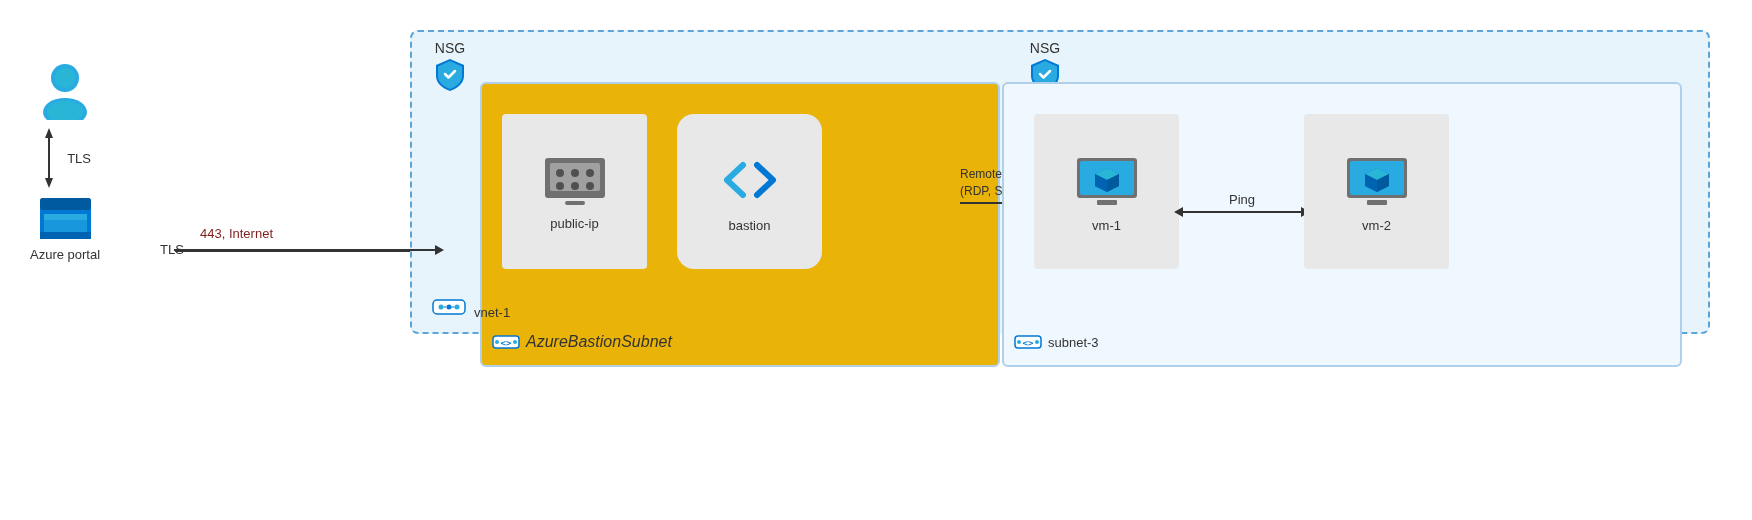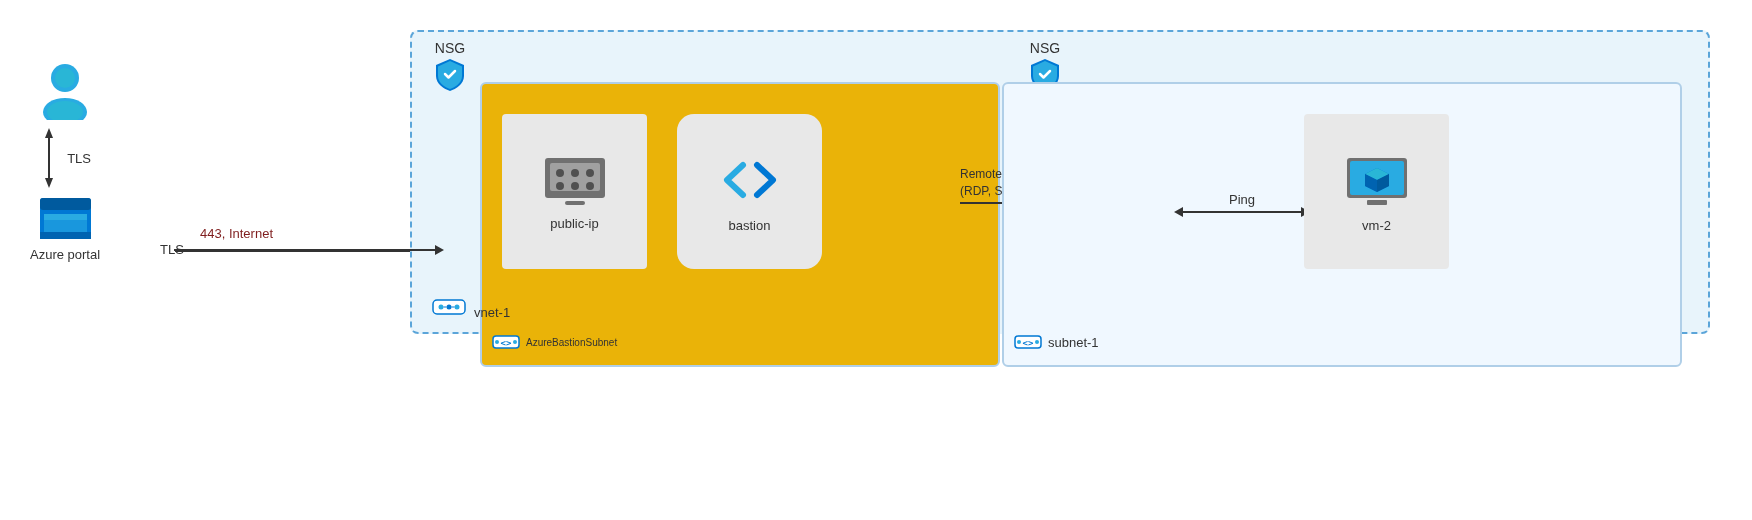--- a/index.html
+++ b/index.html
@@ -226,38 +226,52 @@
       </div>
 
       <div style="position:absolute;bottom:12px;left:10px;display:flex;align-items:center;gap:6px;">
 
         <svg width="28" height="22" viewBox="0 0 28 22">
           <rect x="1" y="5" width="26" height="12" rx="3" fill="white" stroke="#0078d4" stroke-width="1.5"></rect>
           <text x="14" y="15" text-anchor="middle" font-size="9" fill="#0078d4" font-family="monospace" font-weight="bold">&lt;&gt;</text>
           <circle cx="5" cy="11" r="2" fill="#29abe2"></circle>
           <circle cx="23" cy="11" r="2" fill="#29abe2"></circle>
         </svg>
-        <span style="font-size:10px;color:#333;">AzureBastionSubnet</span>
+        <span style="font-size:16px;color:#333;font-style:italic;">AzureBastionSubnet</span>
       </div>
     </div>
 
     <div style="position:absolute;top:170px;left:548px;display:flex;flex-direction:column;gap:0;">
 
       <div style="position:relative;height:2px;width:120px;background:#333;">
         <div style="position:absolute;right:-8px;top:-4px;border-top:5px solid transparent;border-bottom:5px solid transparent;border-left:9px solid #333;"></div>
       </div>
 
       <div style="position:absolute;top:-36px;left:0;font-size:12px;color:#333;white-space:nowrap;line-height:1.4;">
         <span style="white-space:pre-line;">Remote protocol
 (RDP, SSH)</span>
       </div>
     </div>
 
     <div style="position:absolute;top:50px;left:590px;width:680px;height:285px;border:2px solid #b0cfe8;border-radius:6px;background:#f0f8ff;">
 
+      <div class="resource-card" style="top:30px;left:30px;width:145px;height:155px;">
+
+        <svg width="70" height="60" viewBox="0 0 70 60">
+          <rect x="5" y="8" width="60" height="40" rx="3" fill="#707070"></rect>
+          <rect x="8" y="11" width="54" height="34" rx="2" fill="#29abe2"></rect>
+          <rect x="25" y="50" width="20" height="5" rx="1" fill="#707070"></rect>
+
+          <polygon points="35,18 47,24 47,36 35,42 23,36 23,24" fill="#0078d4"></polygon>
+          <polygon points="35,18 47,24 35,30 23,24" fill="#29b6d6"></polygon>
+          <polygon points="35,30 47,24 47,36 35,42" fill="#005a9e"></polygon>
+          <polygon points="35,30 23,24 23,36 35,42" fill="#0063b1"></polygon>
+        </svg>
+        <span class="resource-label">vm-1</span>
+      </div>
 
       <div style="position:absolute;top:108px;left:178px;display:flex;flex-direction:column;align-items:center;">
         <span style="font-size:13px;color:#333;margin-bottom:4px;">Ping</span>
         <div style="position:relative;height:2px;width:120px;background:#333;">
 
           <div style="position:absolute;right:-8px;top:-4px;border-top:5px solid transparent;border-bottom:5px solid transparent;border-left:9px solid #333;"></div>
 
           <div style="position:absolute;left:-8px;top:-4px;border-top:5px solid transparent;border-bottom:5px solid transparent;border-right:9px solid #333;"></div>
         </div>
       </div>
@@ -275,21 +289,21 @@
         <span class="resource-label">vm-2</span>
       </div>
 
       <div style="position:absolute;bottom:12px;left:10px;display:flex;align-items:center;gap:6px;">
         <svg width="28" height="22" viewBox="0 0 28 22">
           <rect x="1" y="5" width="26" height="12" rx="3" fill="white" stroke="#0078d4" stroke-width="1.5"></rect>
           <text x="14" y="15" text-anchor="middle" font-size="9" fill="#0078d4" font-family="monospace" font-weight="bold">&lt;&gt;</text>
           <circle cx="5" cy="11" r="2" fill="#29abe2"></circle>
           <circle cx="23" cy="11" r="2" fill="#29abe2"></circle>
         </svg>
-        <span style="font-size:13px;color:#333;">subnet-1</span>
+        <span style="font-size:13px;color:#333;">subnet-3</span>
       </div>
     </div>
 
     <div style="position:absolute;bottom:12px;left:20px;display:flex;align-items:flex-end;gap:8px;">
 
       <svg width="34" height="26" viewBox="0 0 34 26">
         <rect x="1" y="6" width="32" height="14" rx="4" fill="white" stroke="#0078d4" stroke-width="1.5"></rect>
         <circle cx="9" cy="13" r="2.5" fill="#29abe2"></circle>
         <circle cx="17" cy="13" r="2.5" fill="#0078d4"></circle>
         <circle cx="25" cy="13" r="2.5" fill="#29abe2"></circle>

